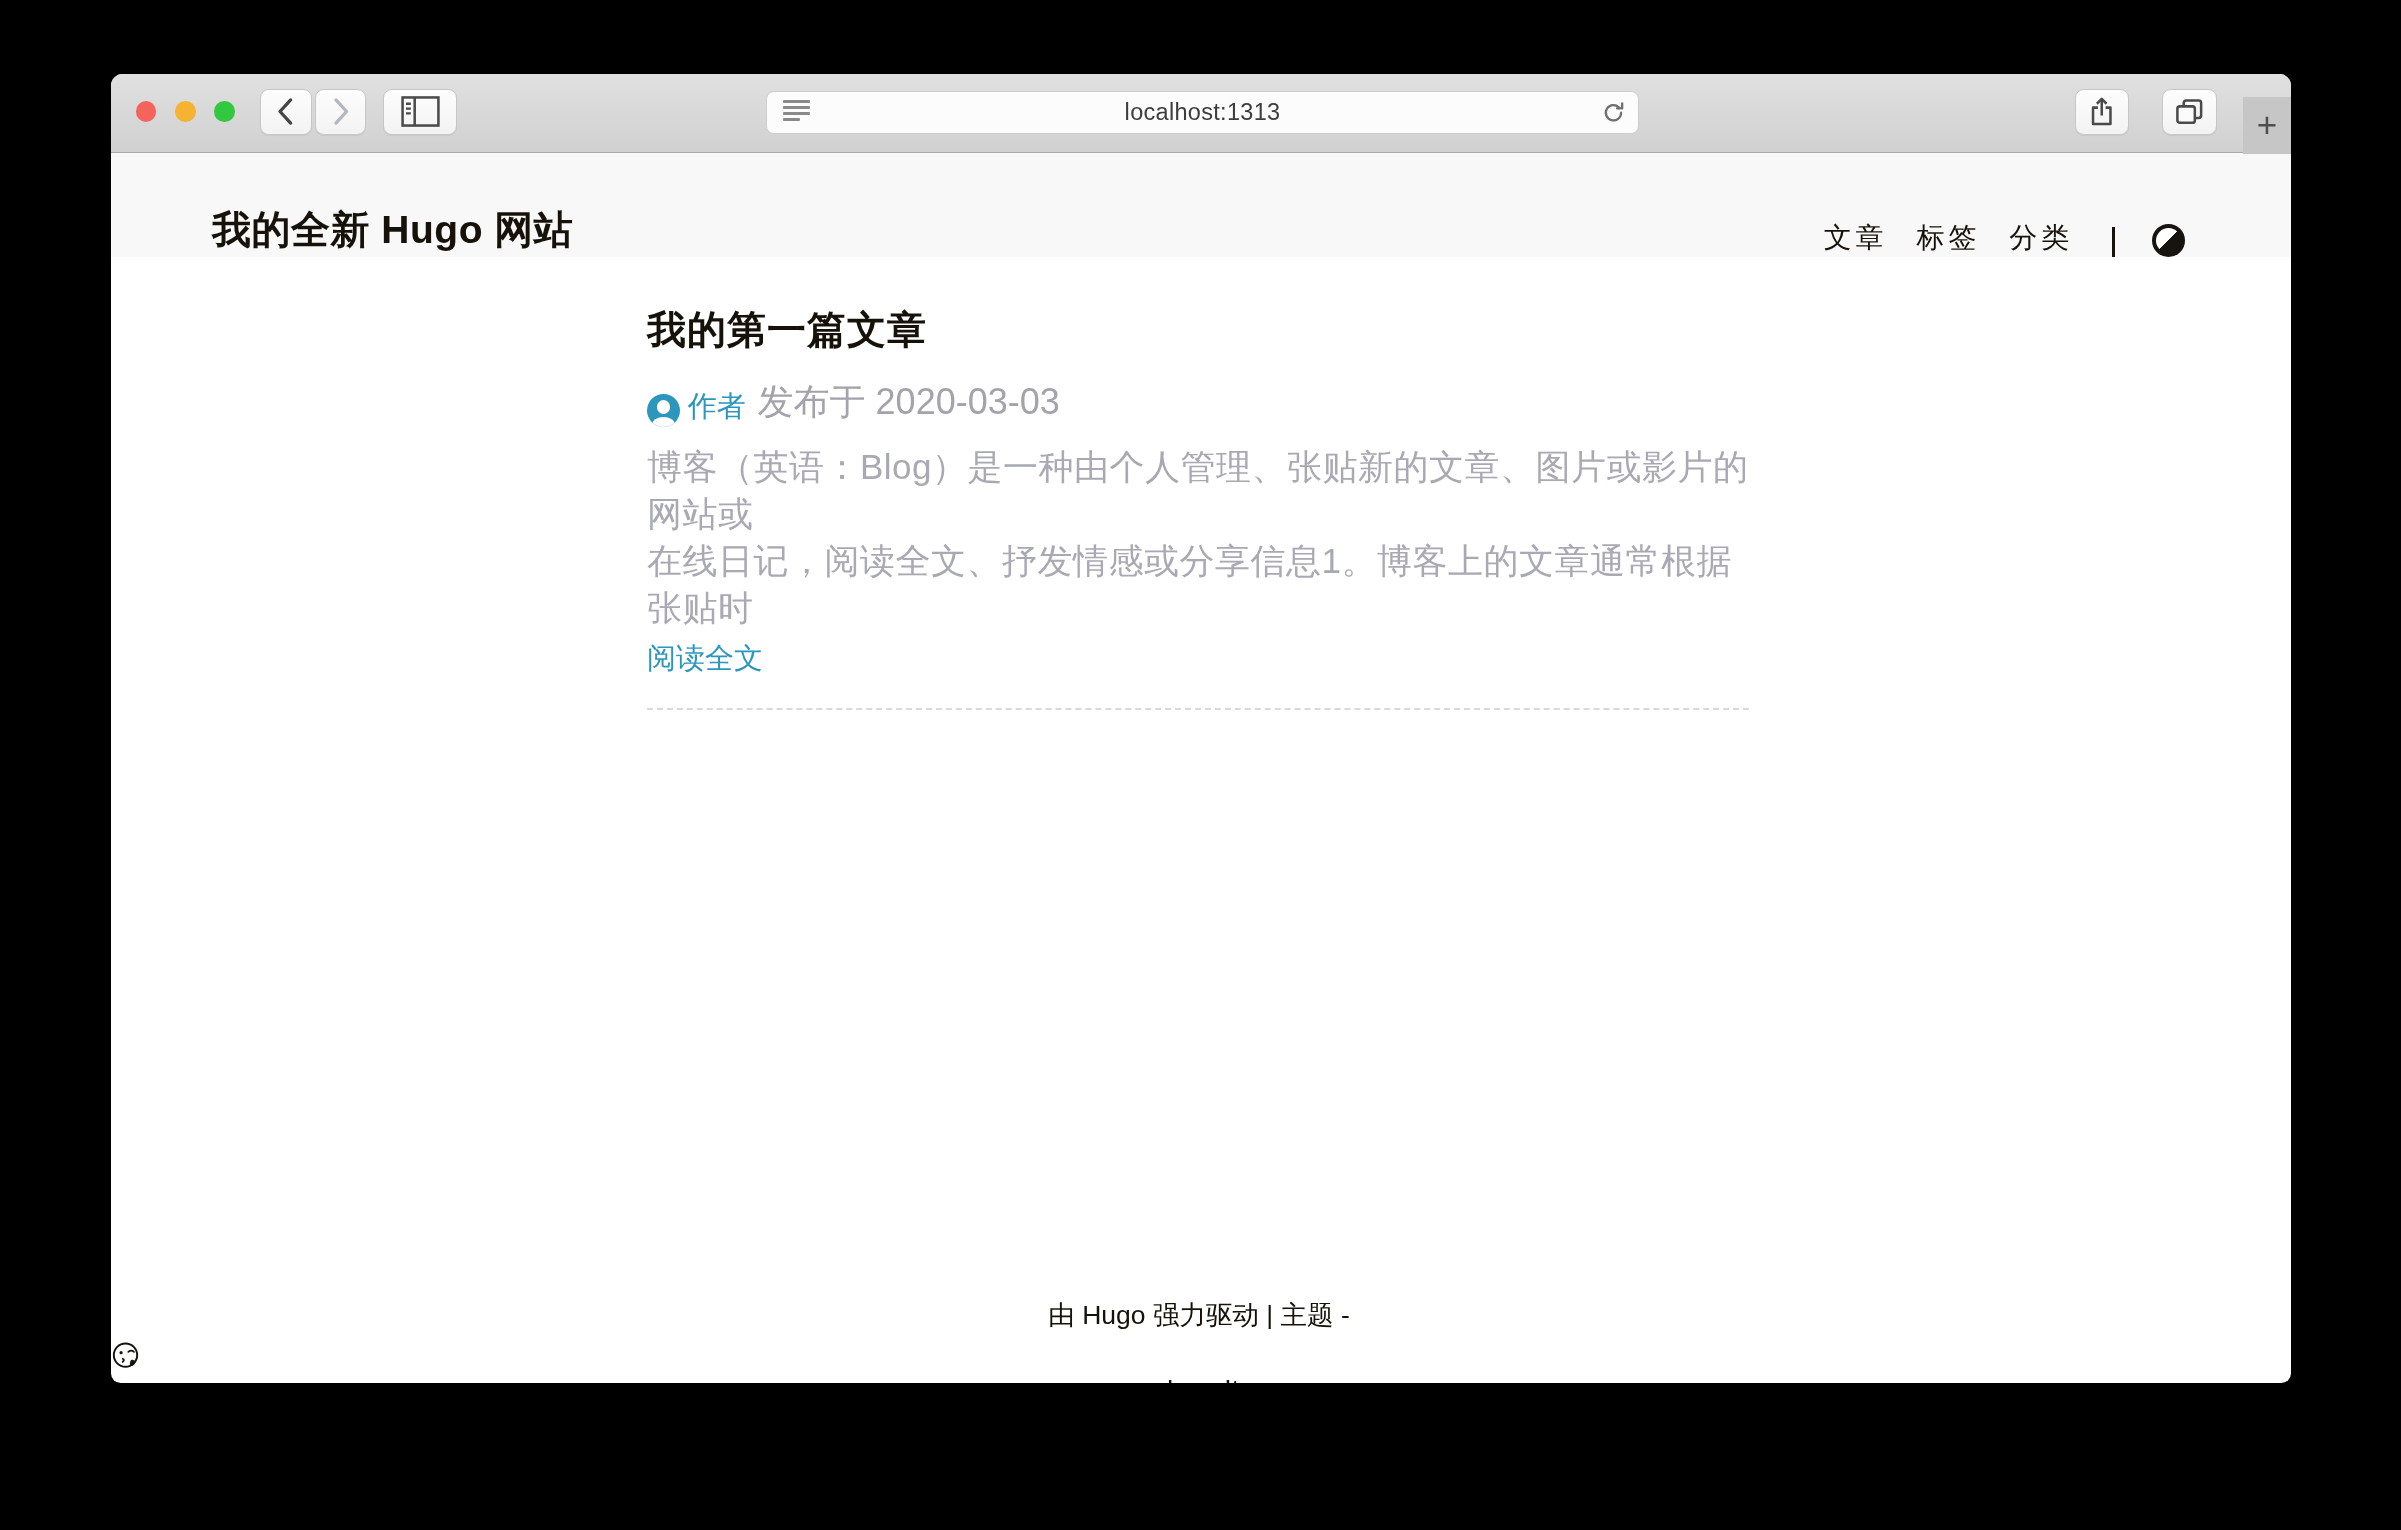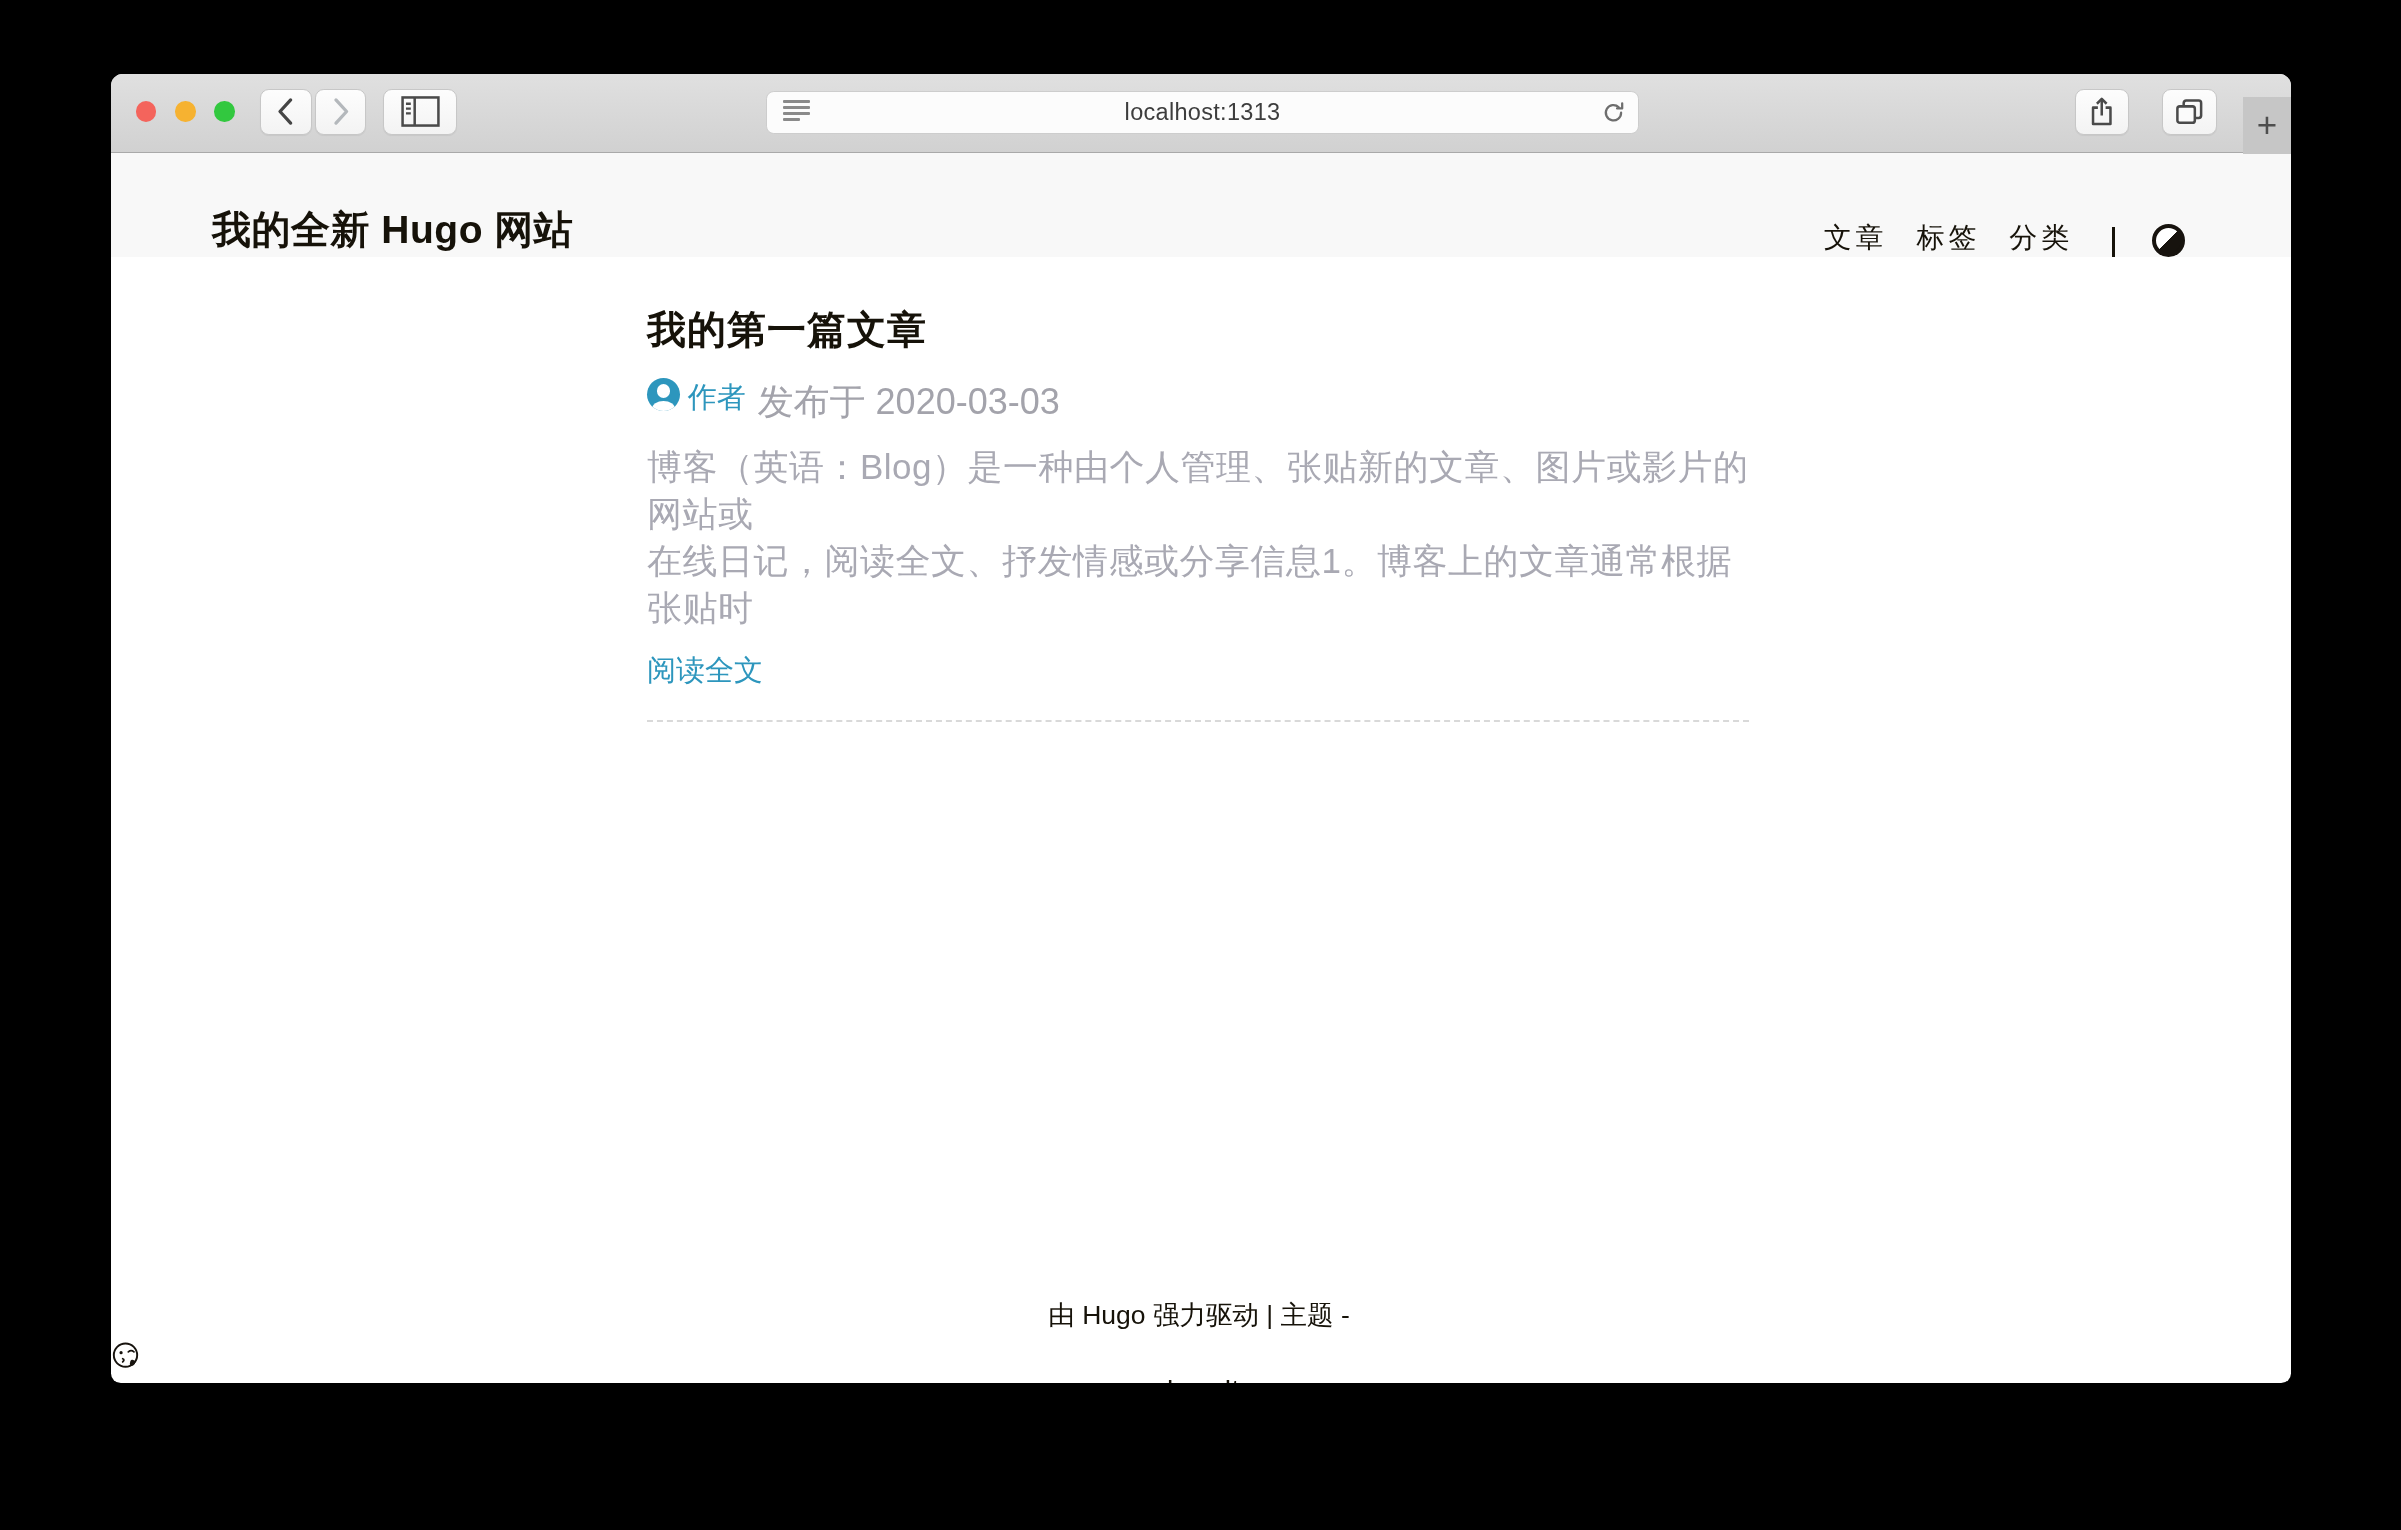--- a/index.html
+++ b/index.html
@@ -55,33 +55,33 @@
               text-decoration:none; cursor:pointer; letter-spacing:3.9px; }
   .nav-divider { width:2.9px; height:30px; background:#161209; margin-left:39px; }
   .theme-toggle { width:33px; height:33px; margin-left:37px; border-radius:50%;
                   border:4.9px solid #17130e; cursor:pointer;
                   background:linear-gradient(135deg,#ffffff 0 49%,#17130e 49% 100%); }
 
   
   .post { width:1102px; margin-left:536px; padding-top:51px; }
   .post-title { font-size:39px; font-weight:bold; color:#161209; letter-spacing:1px;
                 line-height:1.15; cursor:pointer; }
-  .post-meta { margin-top:25.5px; display:flex; align-items:flex-start; }
+  .post-meta { margin-top:25.5px; display:flex; align-items:flex-end; }
   .avatar-icon { width:33px; height:33px; border-radius:50%; background:#2d96bd;
                  position:relative; overflow:hidden; flex:0 0 auto; }
   .avatar-icon .head { position:absolute; left:9.8px; top:5.9px; width:13.7px; height:13.7px;
                        border-radius:50%; background:#fff; }
   .avatar-icon .body { position:absolute; left:4.9px; top:22.5px; width:23.5px; height:15.7px;
                        border-radius:50% 50% 0 0; background:#fff; }
   .author-link { font-size:29px; font-weight:500; color:#2d96bd; margin-left:7.8px;
                  text-decoration:none; cursor:pointer; }
   .meta-date { font-size:36px; color:#a3a3ab; margin-left:11.8px; }
   .summary { margin-top:15.7px; font-size:35px; line-height:47px; color:#a9a9b3;
              letter-spacing:0.5px; }
-  .read-more { display:inline-block; margin-top:20px; font-size:29px; color:#2d96bd;
+  .read-more { display:inline-block; margin-top:8px; font-size:29px; color:#2d96bd;
                text-decoration:none; cursor:pointer; }
   .post-divider { margin-top:29px; border-top:2px dashed #d9d9d9; height:0; }
 
   
   .site-footer { position:absolute; left:0; top:1222px; width:100%; text-align:center; }
   .footer-line1 { font-size:26.5px; color:#161209; line-height:39px; }
   .footer-line1 .kiss-icon { vertical-align:-5.9px; margin:0 3.9px; }
 
   svg { display:block; }
 </style>

